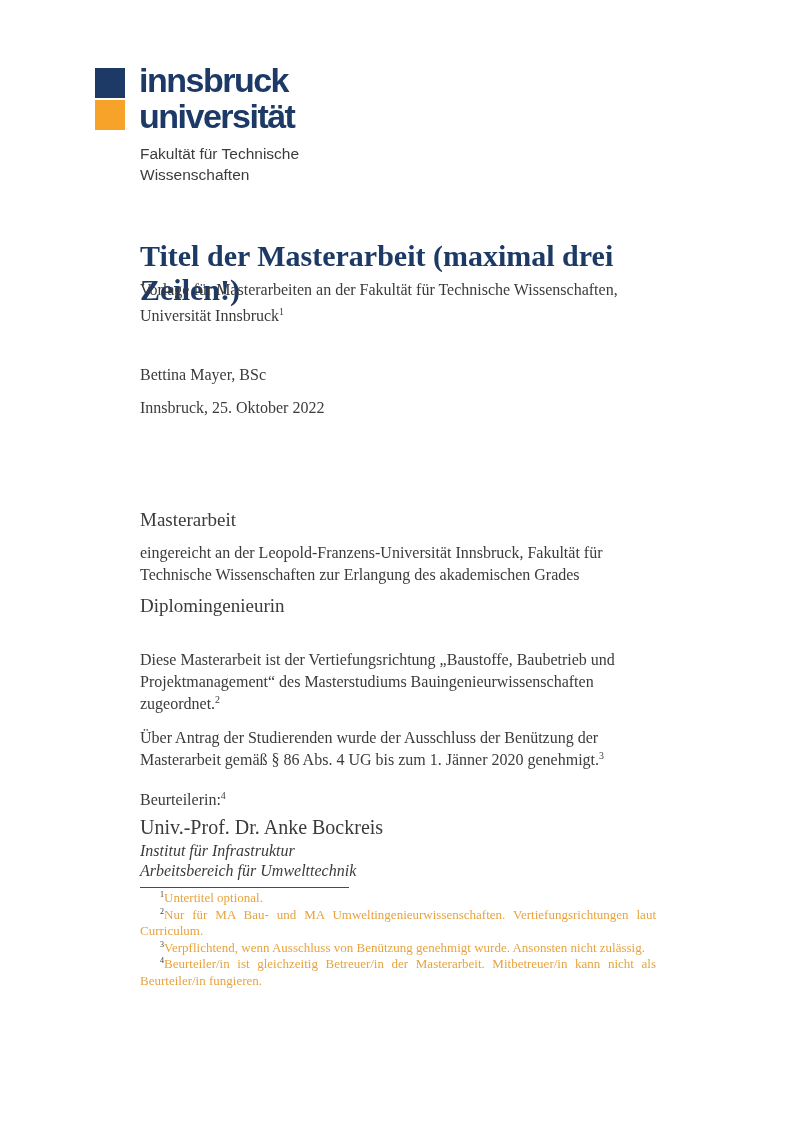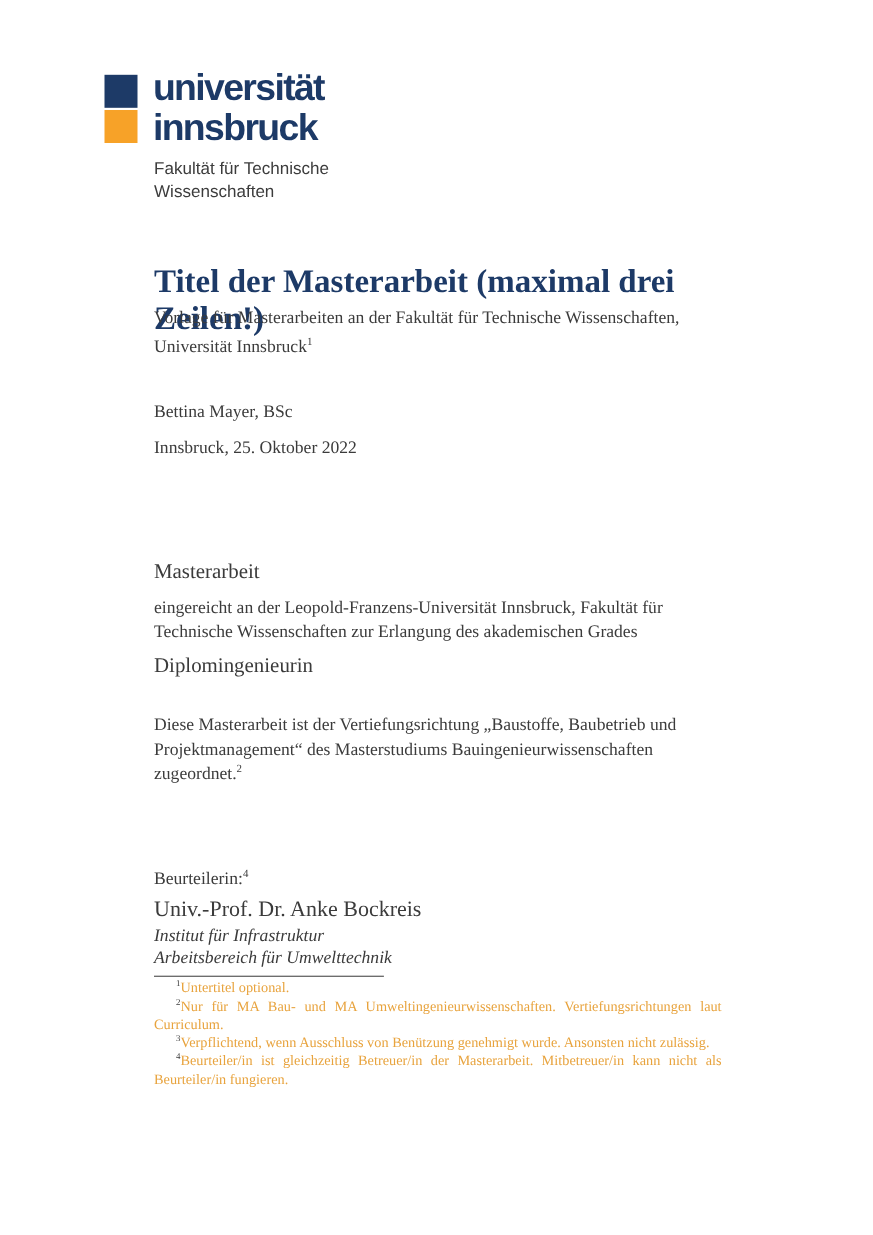--- a/index.html
+++ b/index.html
@@ -111,40 +111,41 @@
 </head>
 <body>
 
 <div class="page">
 
   <div class="abs logo-squares">
     <div class="sq sq-blue"></div>
     <div class="sq sq-orange"></div>
   </div>
   <div class="abs wordmark">
+    <div>innsbruck</div>
     <div>universität</div>
-    <div>innsbruck</div>
   </div>
   <div class="abs faculty">
     <div>Fakultät für Technische</div>
     <div>Wissenschaften</div>
   </div>
 
   <h1 class="abs title">Titel der Masterarbeit (maximal drei Zeilen!)</h1>
   <p class="abs subtitle"><span>Vorlage für Masterarbeiten an der Fakultät für Technische Wissenschaften, Universität Innsbruck</span><sup>1</sup></p>
 
   <p class="abs author">Bettina Mayer, BSc</p>
   <p class="abs place-date">Innsbruck, 25. Oktober 2022</p>
 
   <p class="abs thesis-type">Masterarbeit</p>
   <p class="abs submission">eingereicht an der Leopold-Franzens-Universität Innsbruck, Fakultät für Technische Wissenschaften zur Erlangung des akademischen Grades</p>
   <p class="abs degree">Diplomingenieurin</p>
 
   <p class="abs spec"><span>Diese Masterarbeit ist der Vertiefungsrichtung „Baustoffe, Baubetrieb und Projektmanagement“ des Masterstudiums Bauingenieurwissenschaften zugeordnet.</span><sup>2</sup></p>
 
+  <p class="abs embargo"><span>Über Antrag der Studierenden wurde der Ausschluss der Benützung der Masterarbeit gemäß § 86 Abs. 4 UG bis zum 1. Jänner 2020 genehmigt.</span><sup>3</sup></p>
 
   <p class="abs assessor-label"><span>Beurteilerin:</span><sup>4</sup></p>
   <p class="abs assessor-name">Univ.-Prof. Dr. Anke Bockreis</p>
   <div class="abs assessor-inst">
     <div>Institut für Infrastruktur</div>
     <div>Arbeitsbereich für Umwelttechnik</div>
   </div>
 
   <div class="abs fn-rule"></div>
   <div class="abs footnotes">

